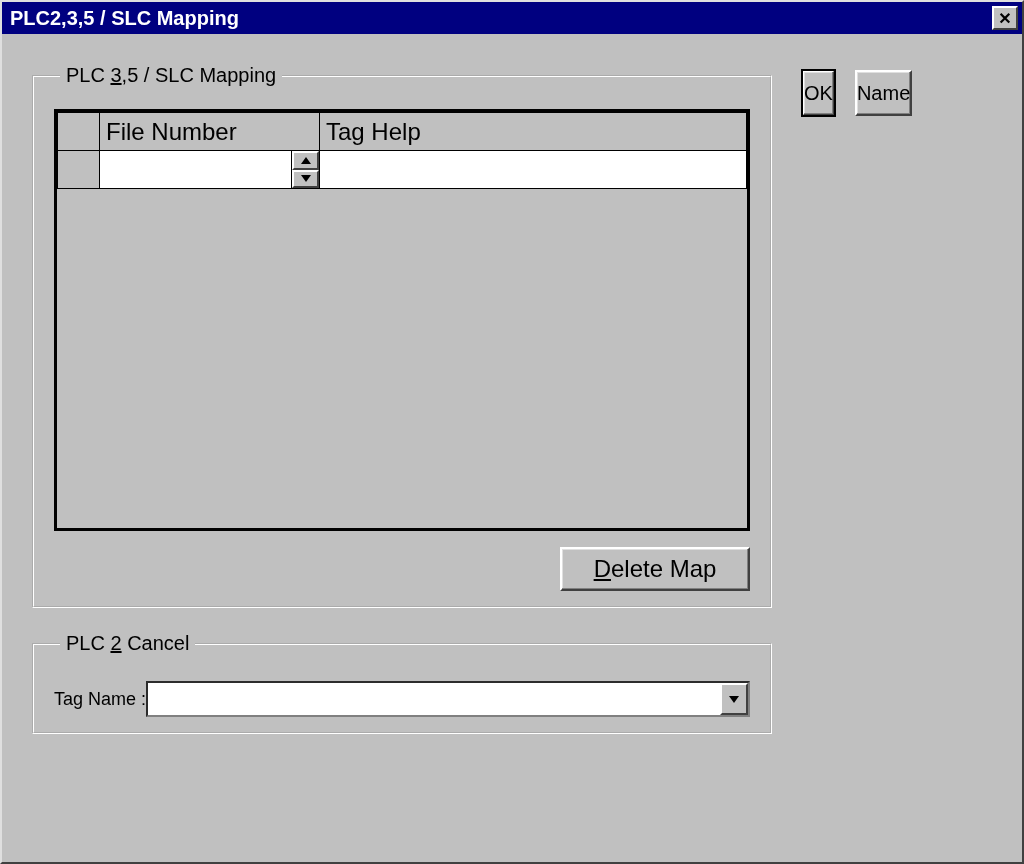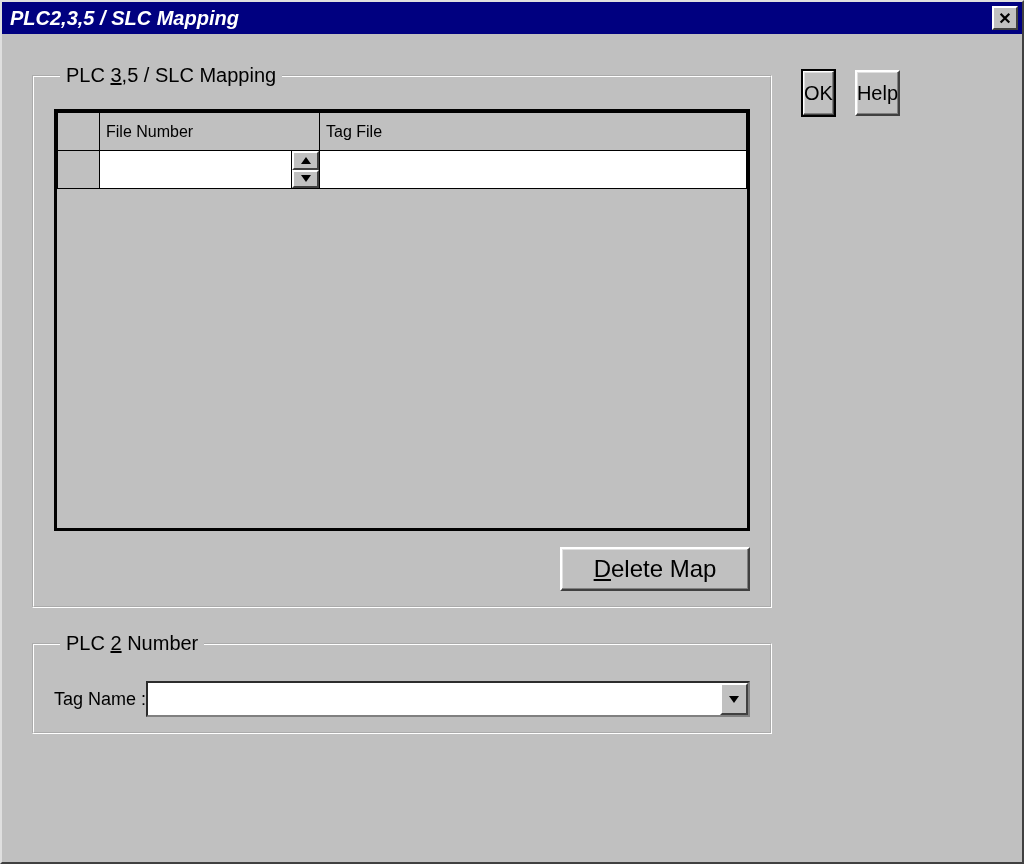--- a/index.html
+++ b/index.html
@@ -24,21 +24,21 @@
     height: 32px;
     background: #000080;
     color: #fff;
     display: flex;
     align-items: center;
     justify-content: space-between;
     padding: 0 4px 0 8px;
     font-weight: bold;
     font-size: 20px;
   }
-  .titlebar-text { white-space: pre; font-style: italic; }
+  .titlebar-text { white-space: pre; }
   .close-btn {
     width: 26px;
     height: 24px;
     background: #c0c0c0;
     border: 2px solid;
     border-color: #fff #404040 #404040 #fff;
     display: flex;
     align-items: center;
     justify-content: center;
     font-family: Arial, sans-serif;
@@ -94,21 +94,21 @@
   
   .grid-wrap {
     border: 3px solid #000;
     background: #c0c0c0;
     width: 100%;
     height: 422px;
   }
   .grid-table {
     border-collapse: collapse;
     width: 100%;
-    font-size: 16px;
+    font-size: 24px;
   }
   .grid-table th, .grid-table td {
     border: 1px solid #000;
     padding: 2px 6px;
     text-align: left;
     font-weight: normal;
     background: #c0c0c0;
     height: 38px;
   }
   .grid-table th.rowhead, .grid-table td.rowhead {
@@ -210,21 +210,21 @@
         <legend>
           <span>PLC </span><span class="underline">3</span><span>,5 / SLC Mapping</span>
         </legend>
 
         <div class="grid-wrap">
           <table class="grid-table">
             <thead>
               <tr>
                 <th class="rowhead"></th>
                 <th class="col-file">File Number</th>
-                <th>Tag File</th>
+                <th>Tag Help</th>
               </tr>
             </thead>
             <tbody>
               <tr>
                 <td class="rowhead"></td>
                 <td class="cell-edit">
                   <div class="file-cell">
                     <div class="file-cell-input"></div>
                     <div class="spin">
                       <div class="spin-btn">
@@ -246,33 +246,33 @@
 
         <div class="bottom-row">
           <div class="delete-btn">
             <span><span class="underline">D</span><span>elete Map</span></span>
           </div>
         </div>
       </fieldset>
 
       <fieldset>
         <legend>
-          <span>PLC </span><span class="underline">2</span><span> Number</span>
+          <span>PLC </span><span class="underline">2</span><span> Cancel</span>
         </legend>
         <div class="field-row">
           <span>Tag Name :</span>
           <div class="dropdown">
             <div class="dropdown-text"></div>
             <div class="dropdown-btn">
               <div class="tri-down"></div>
             </div>
           </div>
         </div>
       </fieldset>
 
     </div>
 
     <div class="right-col">
       <div class="btn btn-default">OK</div>
-      <div class="btn">Help</div>
+      <div class="btn">Name</div>
     </div>
   </div>
 </div>
 
 </body></html>

